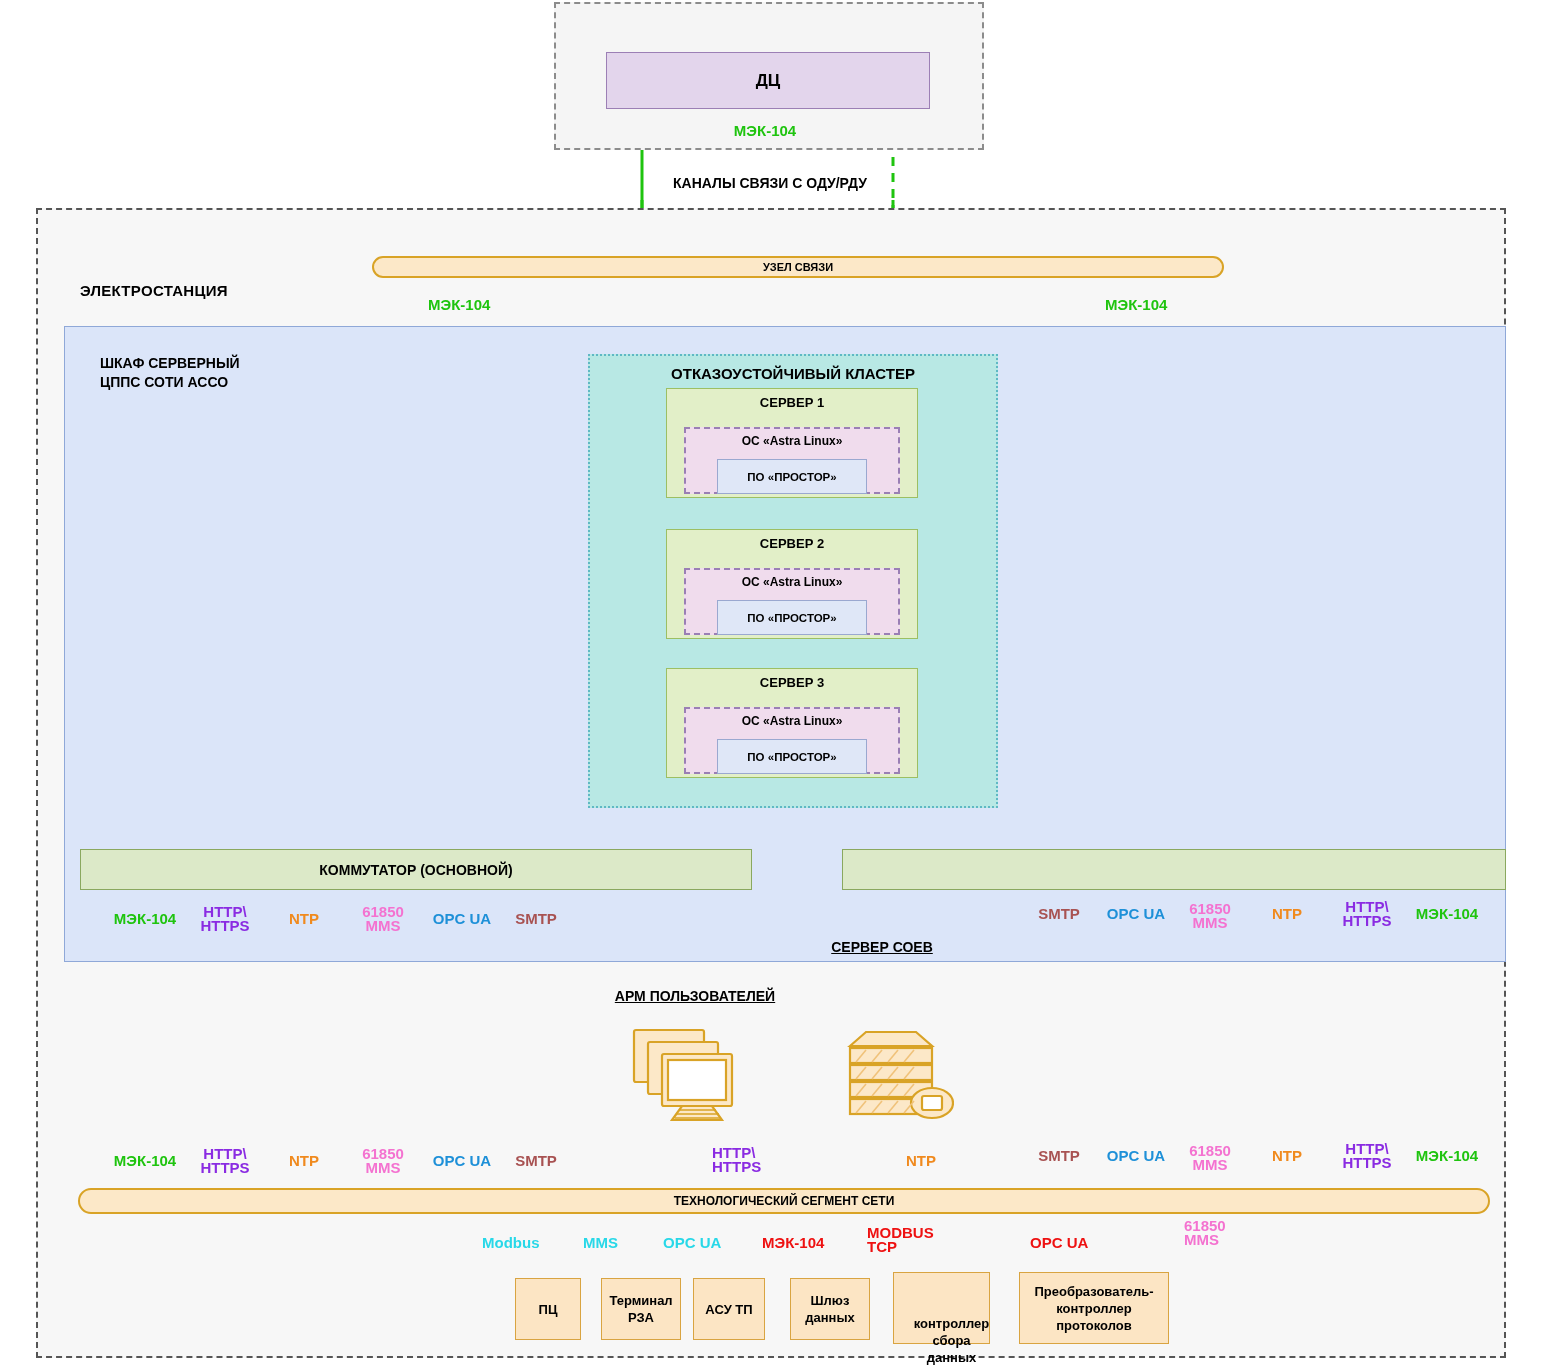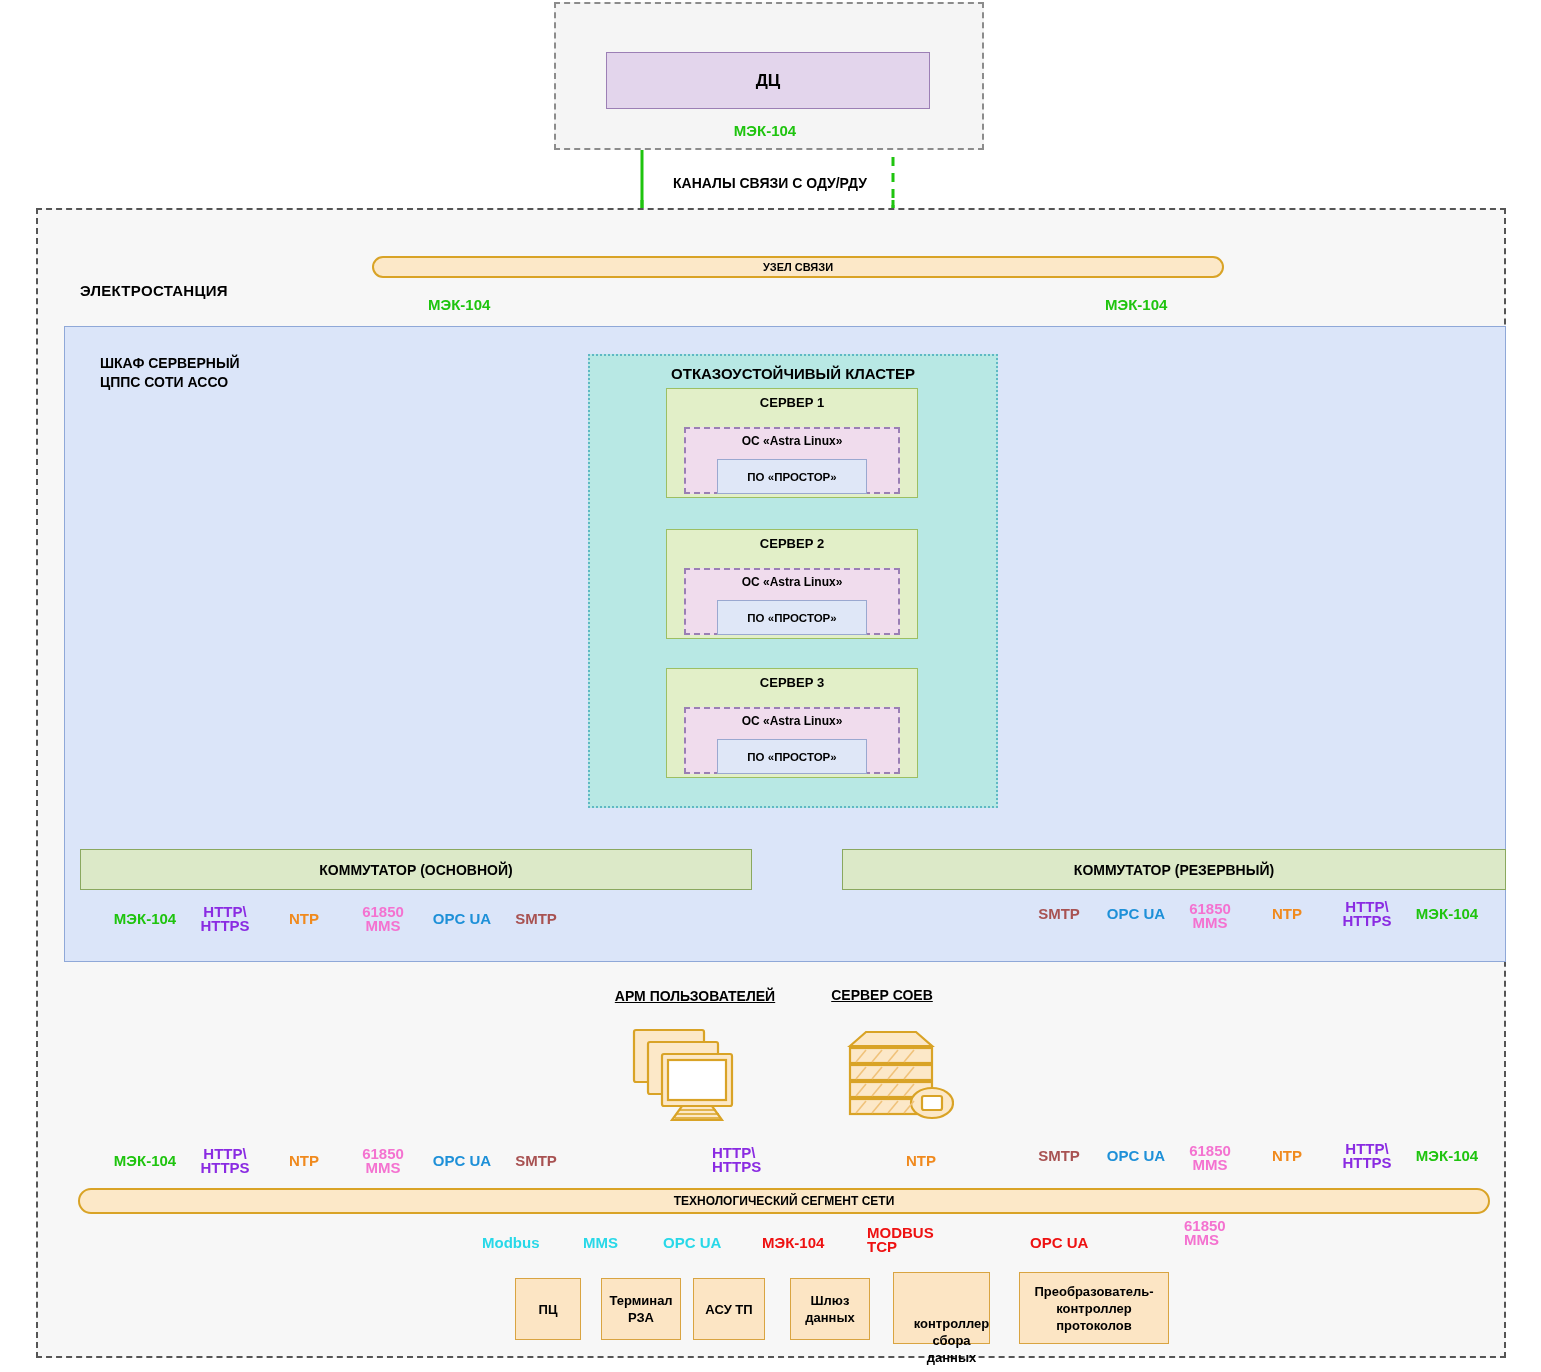--- a/index.html
+++ b/index.html
@@ -205,21 +205,20 @@
   <div class="abs ctr ttl t-server" style="left:666px;top:672px;width:252px;height:20px;">СЕРВЕР 3</div>
   <div class="abs os-box" style="left:684px;top:707px;width:216px;height:67px;"></div>
   <div class="abs ctr ttl t-os" style="left:684px;top:712px;width:216px;height:18px;">ОС «Astra Linux»</div>
   <div class="abs po-box" style="left:717px;top:739px;width:150px;height:35px;"></div>
   <div class="abs ctr ttl t-po" style="left:717px;top:739px;width:150px;height:35px;">ПО «ПРОСТОР»</div>
 
   <div class="abs switch-box" style="left:80px;top:849px;width:672px;height:41px;"></div>
   <div class="abs ctr ttl t-switch" style="left:80px;top:849px;width:672px;height:41px;">КОММУТАТОР (ОСНОВНОЙ)</div>
 
   <div class="abs switch-box" style="left:842px;top:849px;width:664px;height:41px;"></div>
-  <div class="abs ctr ttl t-switch" style="left:842px;top:849px;width:664px;height:41px;">КОММУТАТОР (РЕЗЕРВНЫЙ)</div>
 
   <div class="abs plabel" style="left:108px;top:912px;width:74px;color:#1fc40f;white-space:pre;">МЭК-104</div>
   <div class="abs plabel" style="left:192px;top:905px;width:66px;color:#8a2be2;white-space:pre;">HTTP\
 HTTPS</div>
   <div class="abs plabel" style="left:272px;top:912px;width:64px;color:#f08a1e;white-space:pre;">NTP</div>
   <div class="abs plabel" style="left:352px;top:905px;width:62px;color:#f472d0;white-space:pre;">61850
 MMS</div>
   <div class="abs plabel" style="left:430px;top:912px;width:64px;color:#1e90d8;white-space:pre;">OPC UA</div>
   <div class="abs plabel" style="left:505px;top:912px;width:62px;color:#a85252;white-space:pre;">SMTP</div>
 
@@ -263,21 +262,21 @@
       <g stroke="#d9a326" stroke-width="1.6" fill="none">
         <line x1="50" y1="84" x2="86" y2="84"></line>
         <line x1="47" y1="88" x2="89" y2="88"></line>
         <line x1="45" y1="92" x2="91" y2="92"></line>
       </g>
     </svg>
   </div>
   <div class="abs plabel" style="left:712px;top:1146px;width:66px;color:#8a2be2;white-space:pre;text-align:left;">HTTP\
 HTTPS</div>
 
-  <div class="abs ctr ttl t-grp" style="left:812px;top:985px;width:140px;height:20px;">СЕРВЕР СОЕВ</div>
+  <div class="abs ctr ttl t-grp" style="left:812px;top:937px;width:140px;height:20px;">СЕРВЕР СОЕВ</div>
   <div class="icon-wrap" style="left:832px;top:1026px;">
     <svg width="122" height="95" viewBox="0 0 122 95">
       <g fill="#fce8c8" stroke="#d9a326" stroke-width="2.2">
         <path d="M18,20 L34,6 L84,6 L100,20 z"></path>
         <rect x="18" y="22" width="82" height="15"></rect>
         <rect x="18" y="39" width="82" height="15"></rect>
         <rect x="18" y="56" width="82" height="15"></rect>
         <rect x="18" y="73" width="82" height="15"></rect>
         <ellipse cx="100" cy="77" rx="21" ry="15"></ellipse>
         <rect x="90" y="70" width="20" height="14" rx="2" fill="#ffffff"></rect>

